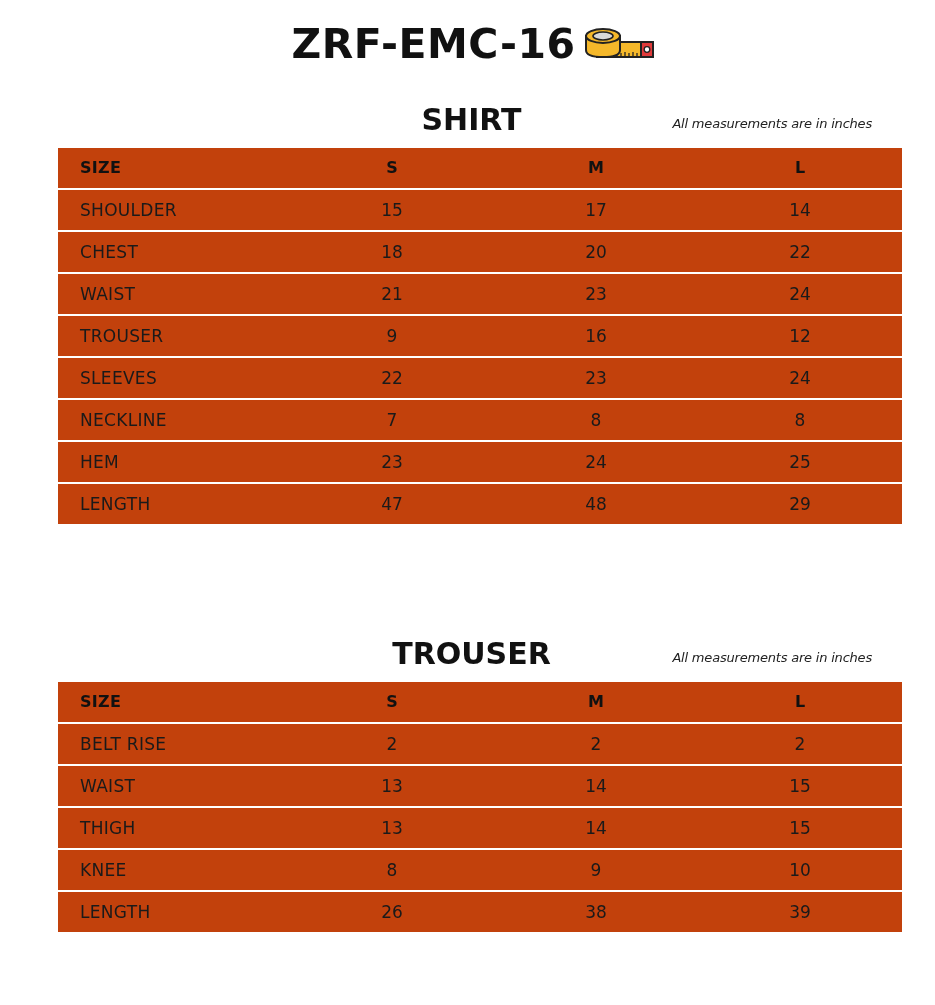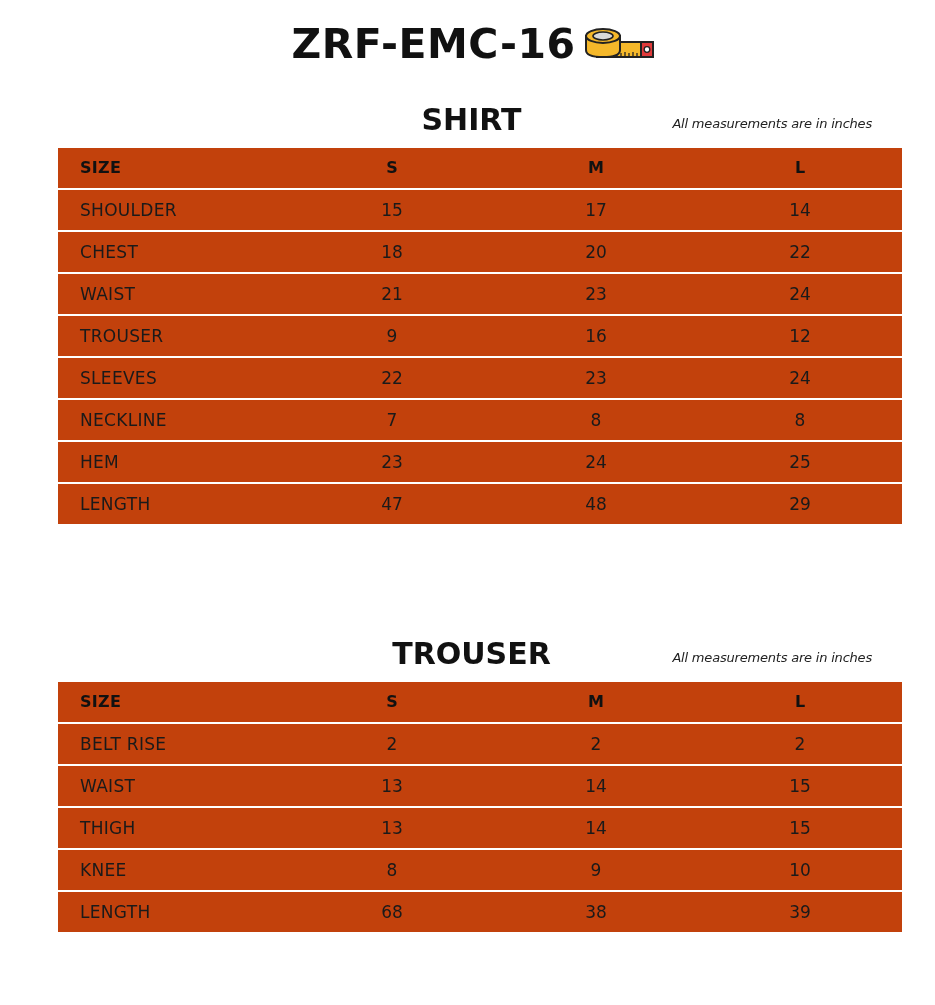--- a/index.html
+++ b/index.html
@@ -233,19 +233,19 @@
         <td class="val-cell">15</td>
       </tr>
       <tr>
         <td class="label-cell">KNEE</td>
         <td class="val-cell">8</td>
         <td class="val-cell">9</td>
         <td class="val-cell">10</td>
       </tr>
       <tr>
         <td class="label-cell">LENGTH</td>
-        <td class="val-cell">68</td>
+        <td class="val-cell">26</td>
         <td class="val-cell">38</td>
         <td class="val-cell">39</td>
       </tr>
     </tbody>
   </table>
 </div>
 
 </body></html>

